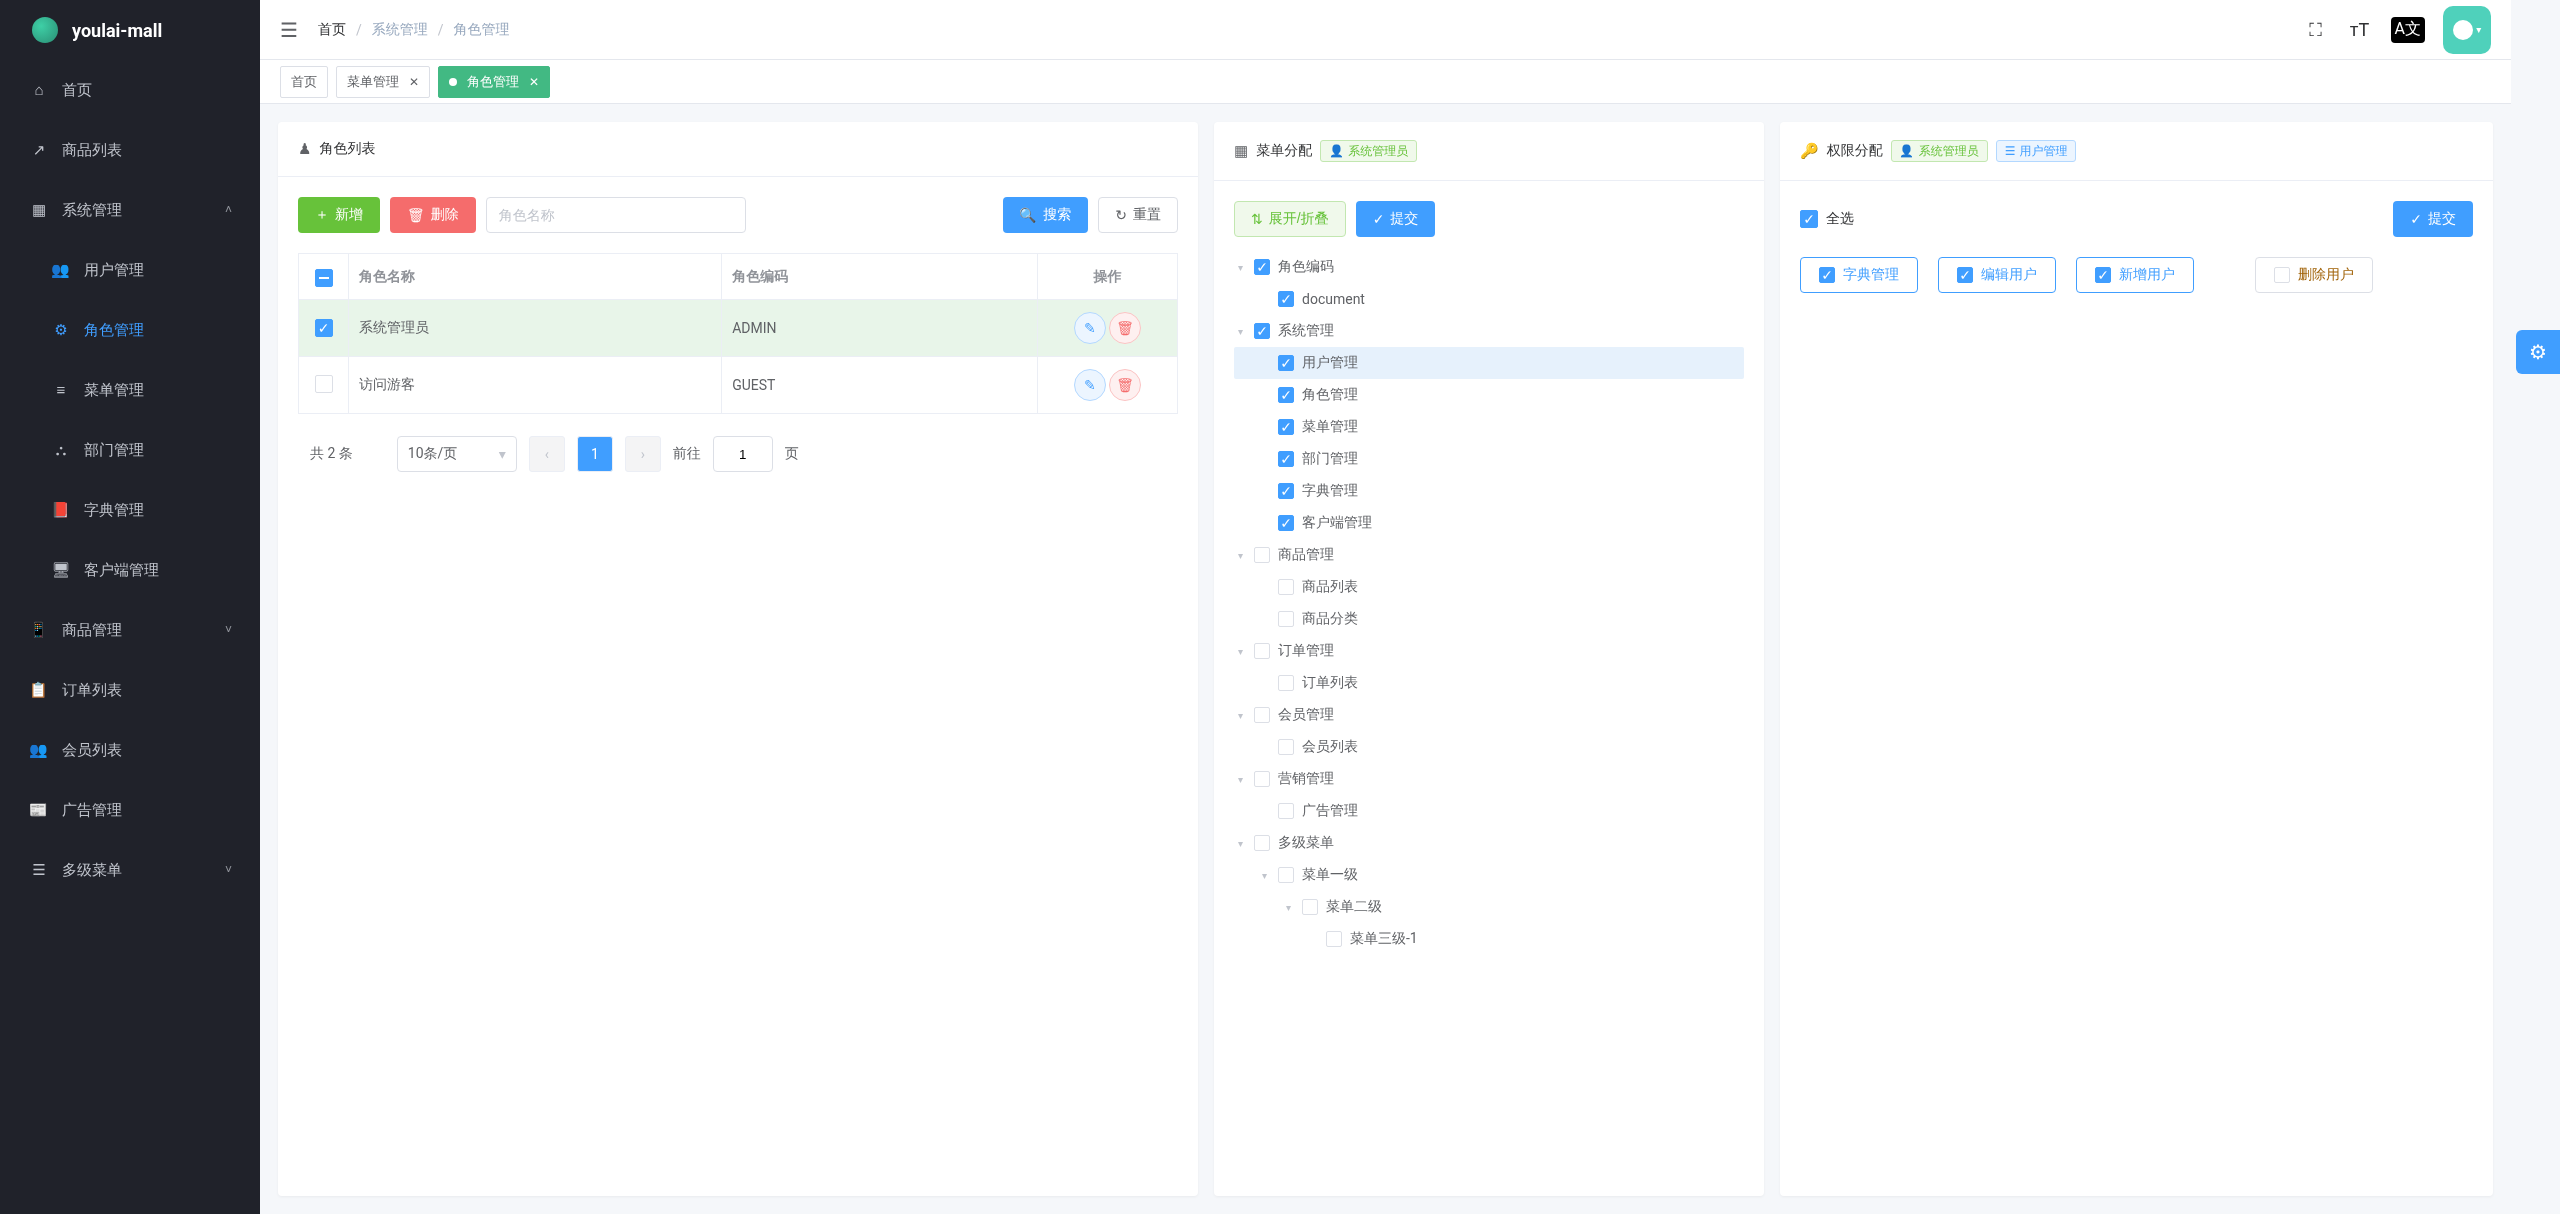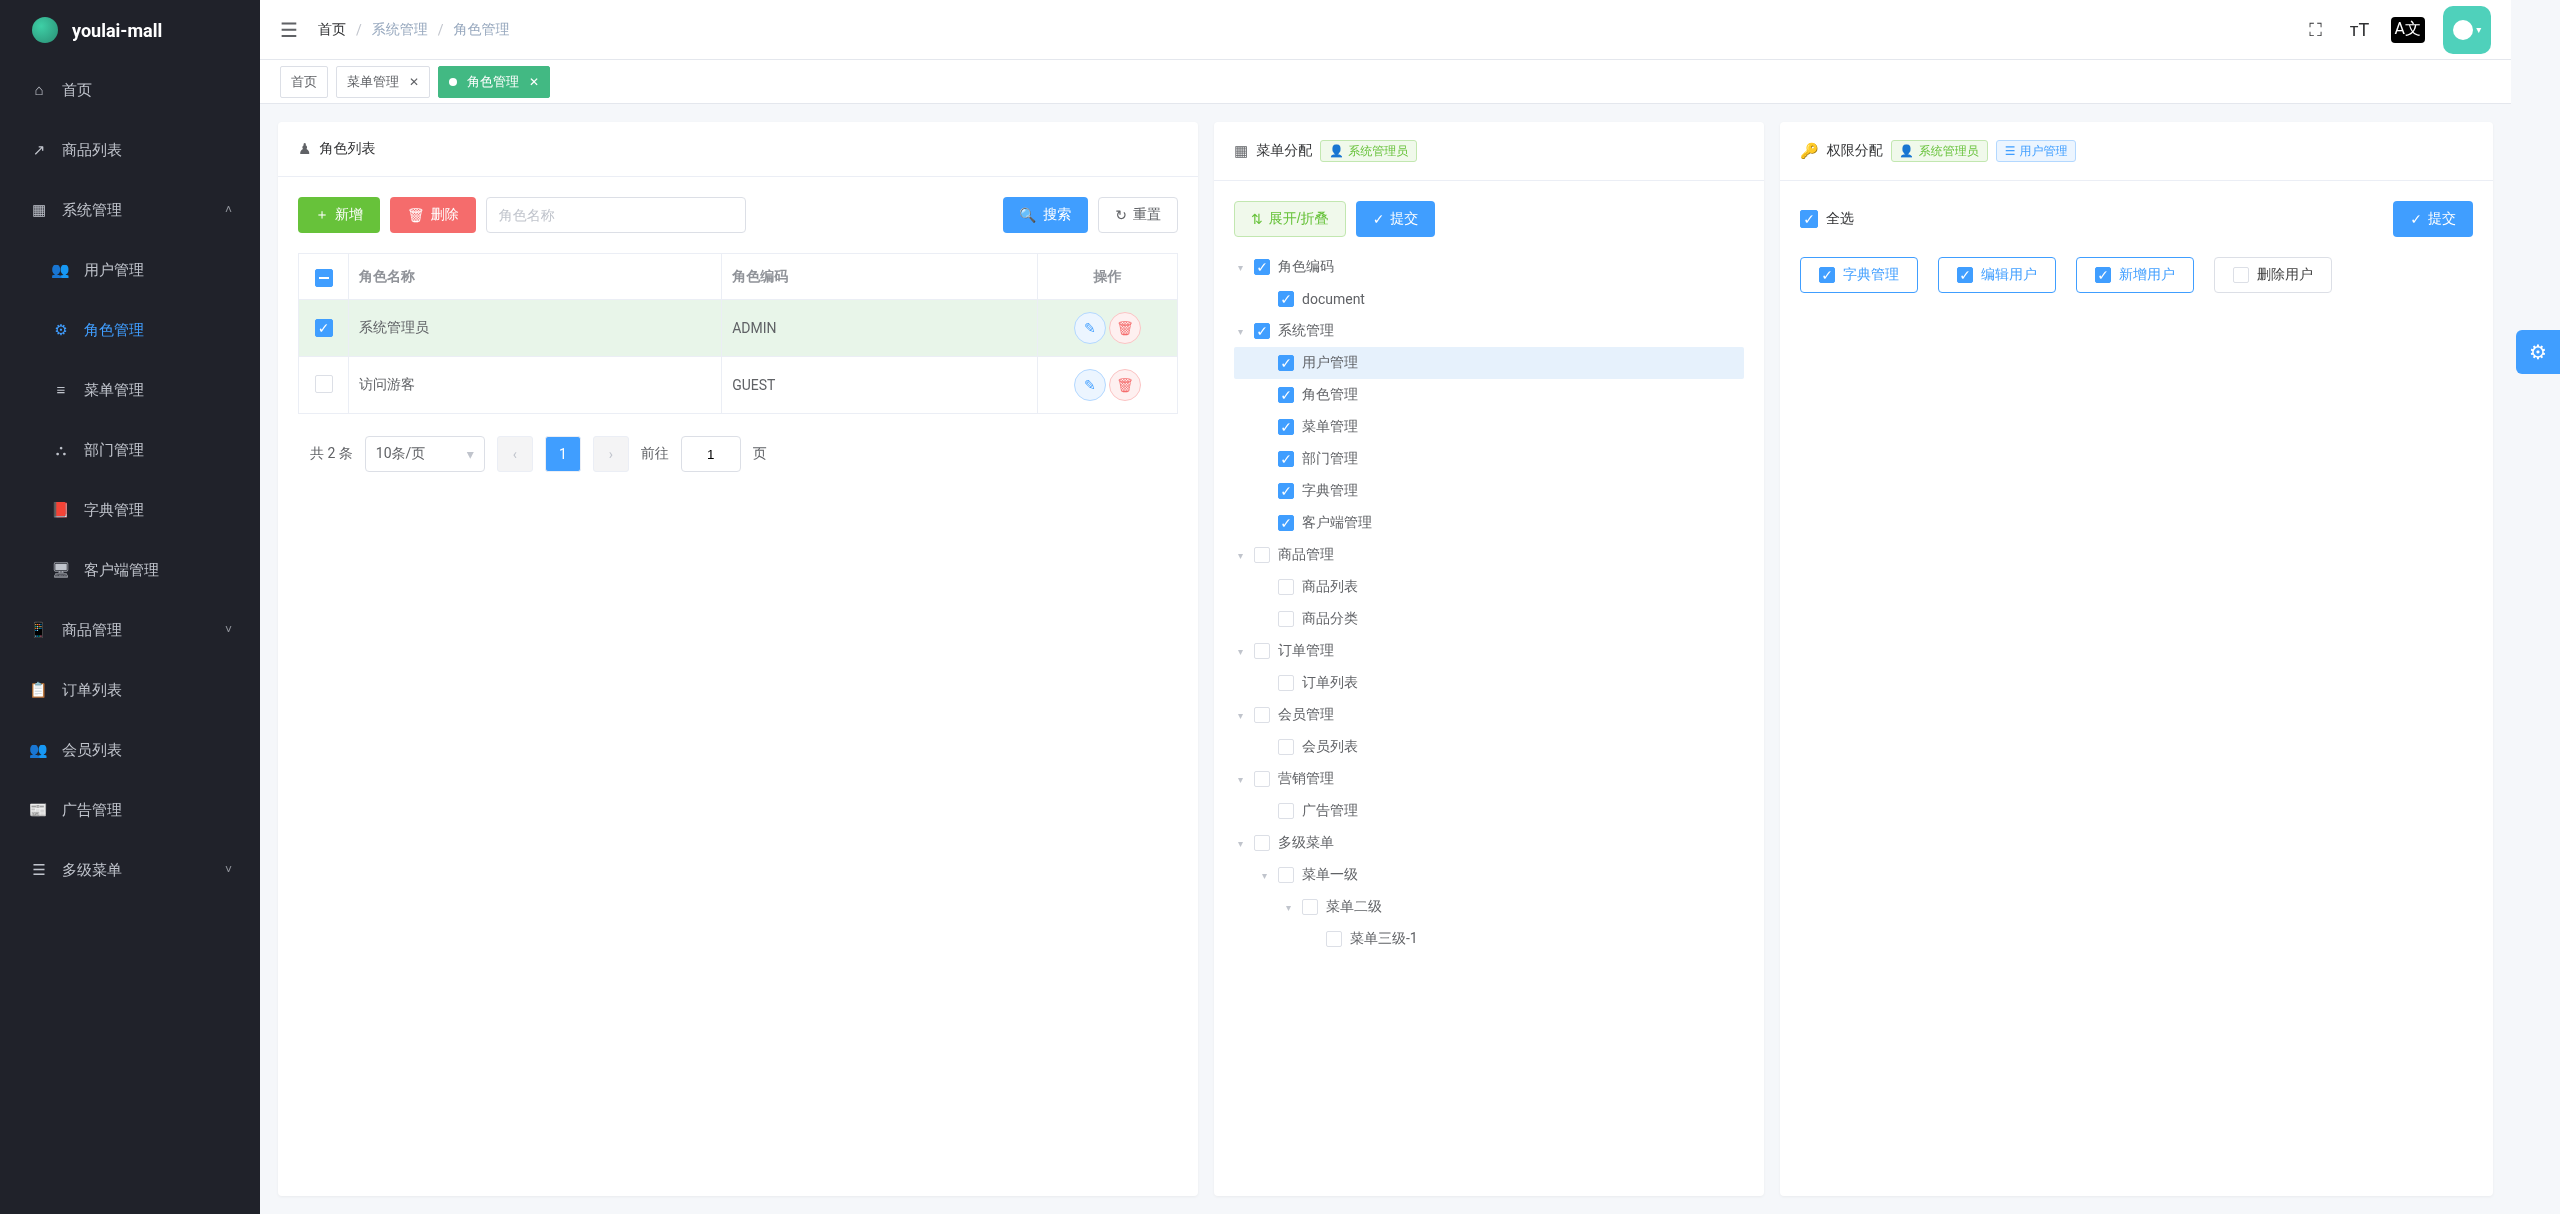--- a/index.html
+++ b/index.html
@@ -71,34 +71,34 @@
 .cb.indeterminate { background: #409eff; border-color: #409eff; }
 .cb.indeterminate::after { content: ""; width: 10px; height: 2px; background: #fff; }
 .action-icon { width: 32px; height: 32px; border-radius: 50%; display: inline-flex; align-items: center; justify-content: center; cursor: pointer; }
 .action-icon.edit { border: 1px solid #b3d8ff; color: #409eff; background: #ecf5ff; }
 .action-icon.del { border: 1px solid #fbc4c4; color: #f56c6c; background: #fef0f0; }
 
 
 .pagination { display: flex; align-items: center; gap: 12px; margin-top: 22px; color: #606266; }
 .page-btn { width: 36px; height: 36px; border: 1px solid #ebeef5; display: flex; align-items: center; justify-content: center; border-radius: 3px; cursor: pointer; background: #f4f4f5; color: #c0c4cc; }
 .page-btn.active { background: #409eff; color: #fff; }
-.page-select { width: 120px; height: 36px; border: 1px solid #dcdfe6; border-radius: 4px; display: flex; align-items: center; padding: 0 10px; justify-content: space-between; }
+.page-select { width: 120px; height: 36px; border: 1px solid #dcdfe6; border-radius: 4px; display: flex; align-items: center; padding: 0 10px; justify-content: space-between; margin-left: 32px; }
 .page-input { width: 60px; height: 36px; text-align: center; border: 1px solid #dcdfe6; border-radius: 4px; }
 
 
 .tree { margin-top: 14px; }
 .tree-node { display: flex; align-items: center; height: 32px; padding: 0 4px; border-radius: 2px; font-size: 14px; color: #606266; }
 .tree-node.highlight { background: #e6f1fc; }
 .tree-caret { width: 16px; color: #c0c4cc; font-size: 10px; cursor: pointer; }
 .tree-node .cb { width: 16px; height: 16px; margin-right: 8px; }
 
 
 .perm-btn { height: 36px; padding: 0 18px; border-radius: 4px; display: inline-flex; align-items: center; gap: 8px; cursor: pointer; font-size: 14px; }
 .perm-btn.sel { color: #409eff; border: 1px solid #409eff; background: #fff; }
-.perm-btn.unsel { color: #404040; border: 1px solid #dcdfe6; background: #fff; }
+.perm-btn.unsel { color: #a16207; border: 1px solid #dcdfe6; background: #fff; margin-left: 41px; }
 .perm-btn .cb { width: 16px; height: 16px; }
 .perm-grid { display: flex; flex-wrap: wrap; gap: 20px; margin-top: 20px; }
 
 
 .settings-tab { position: fixed; right: 0; top: 330px; width: 44px; height: 44px; background: #409eff; color: #fff; display: flex; align-items: center; justify-content: center; font-size: 20px; border-radius: 6px 0 0 6px; cursor: pointer; }
 </style>
 </head>
 <body>
 
 <div class="app">

